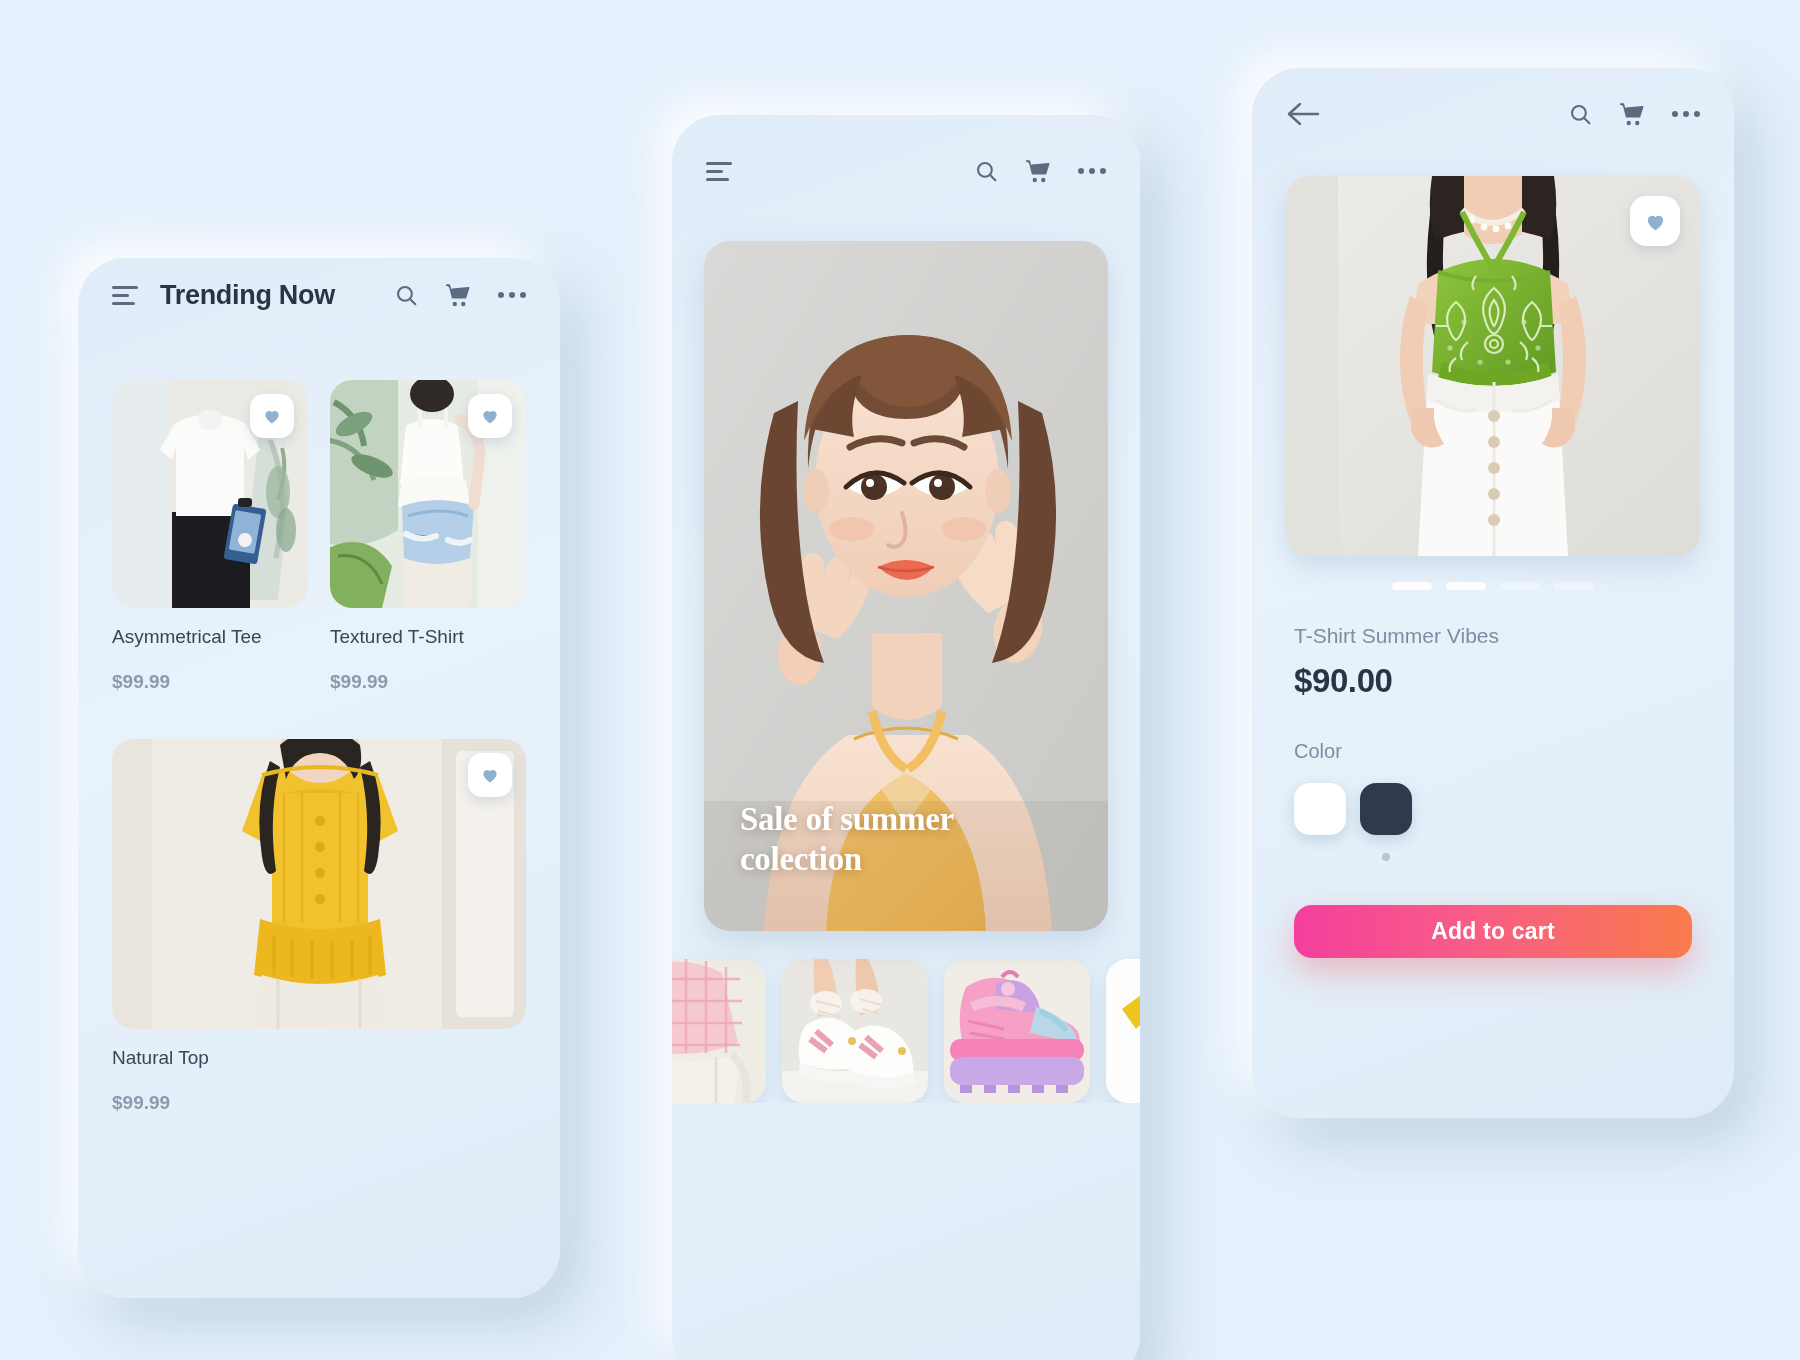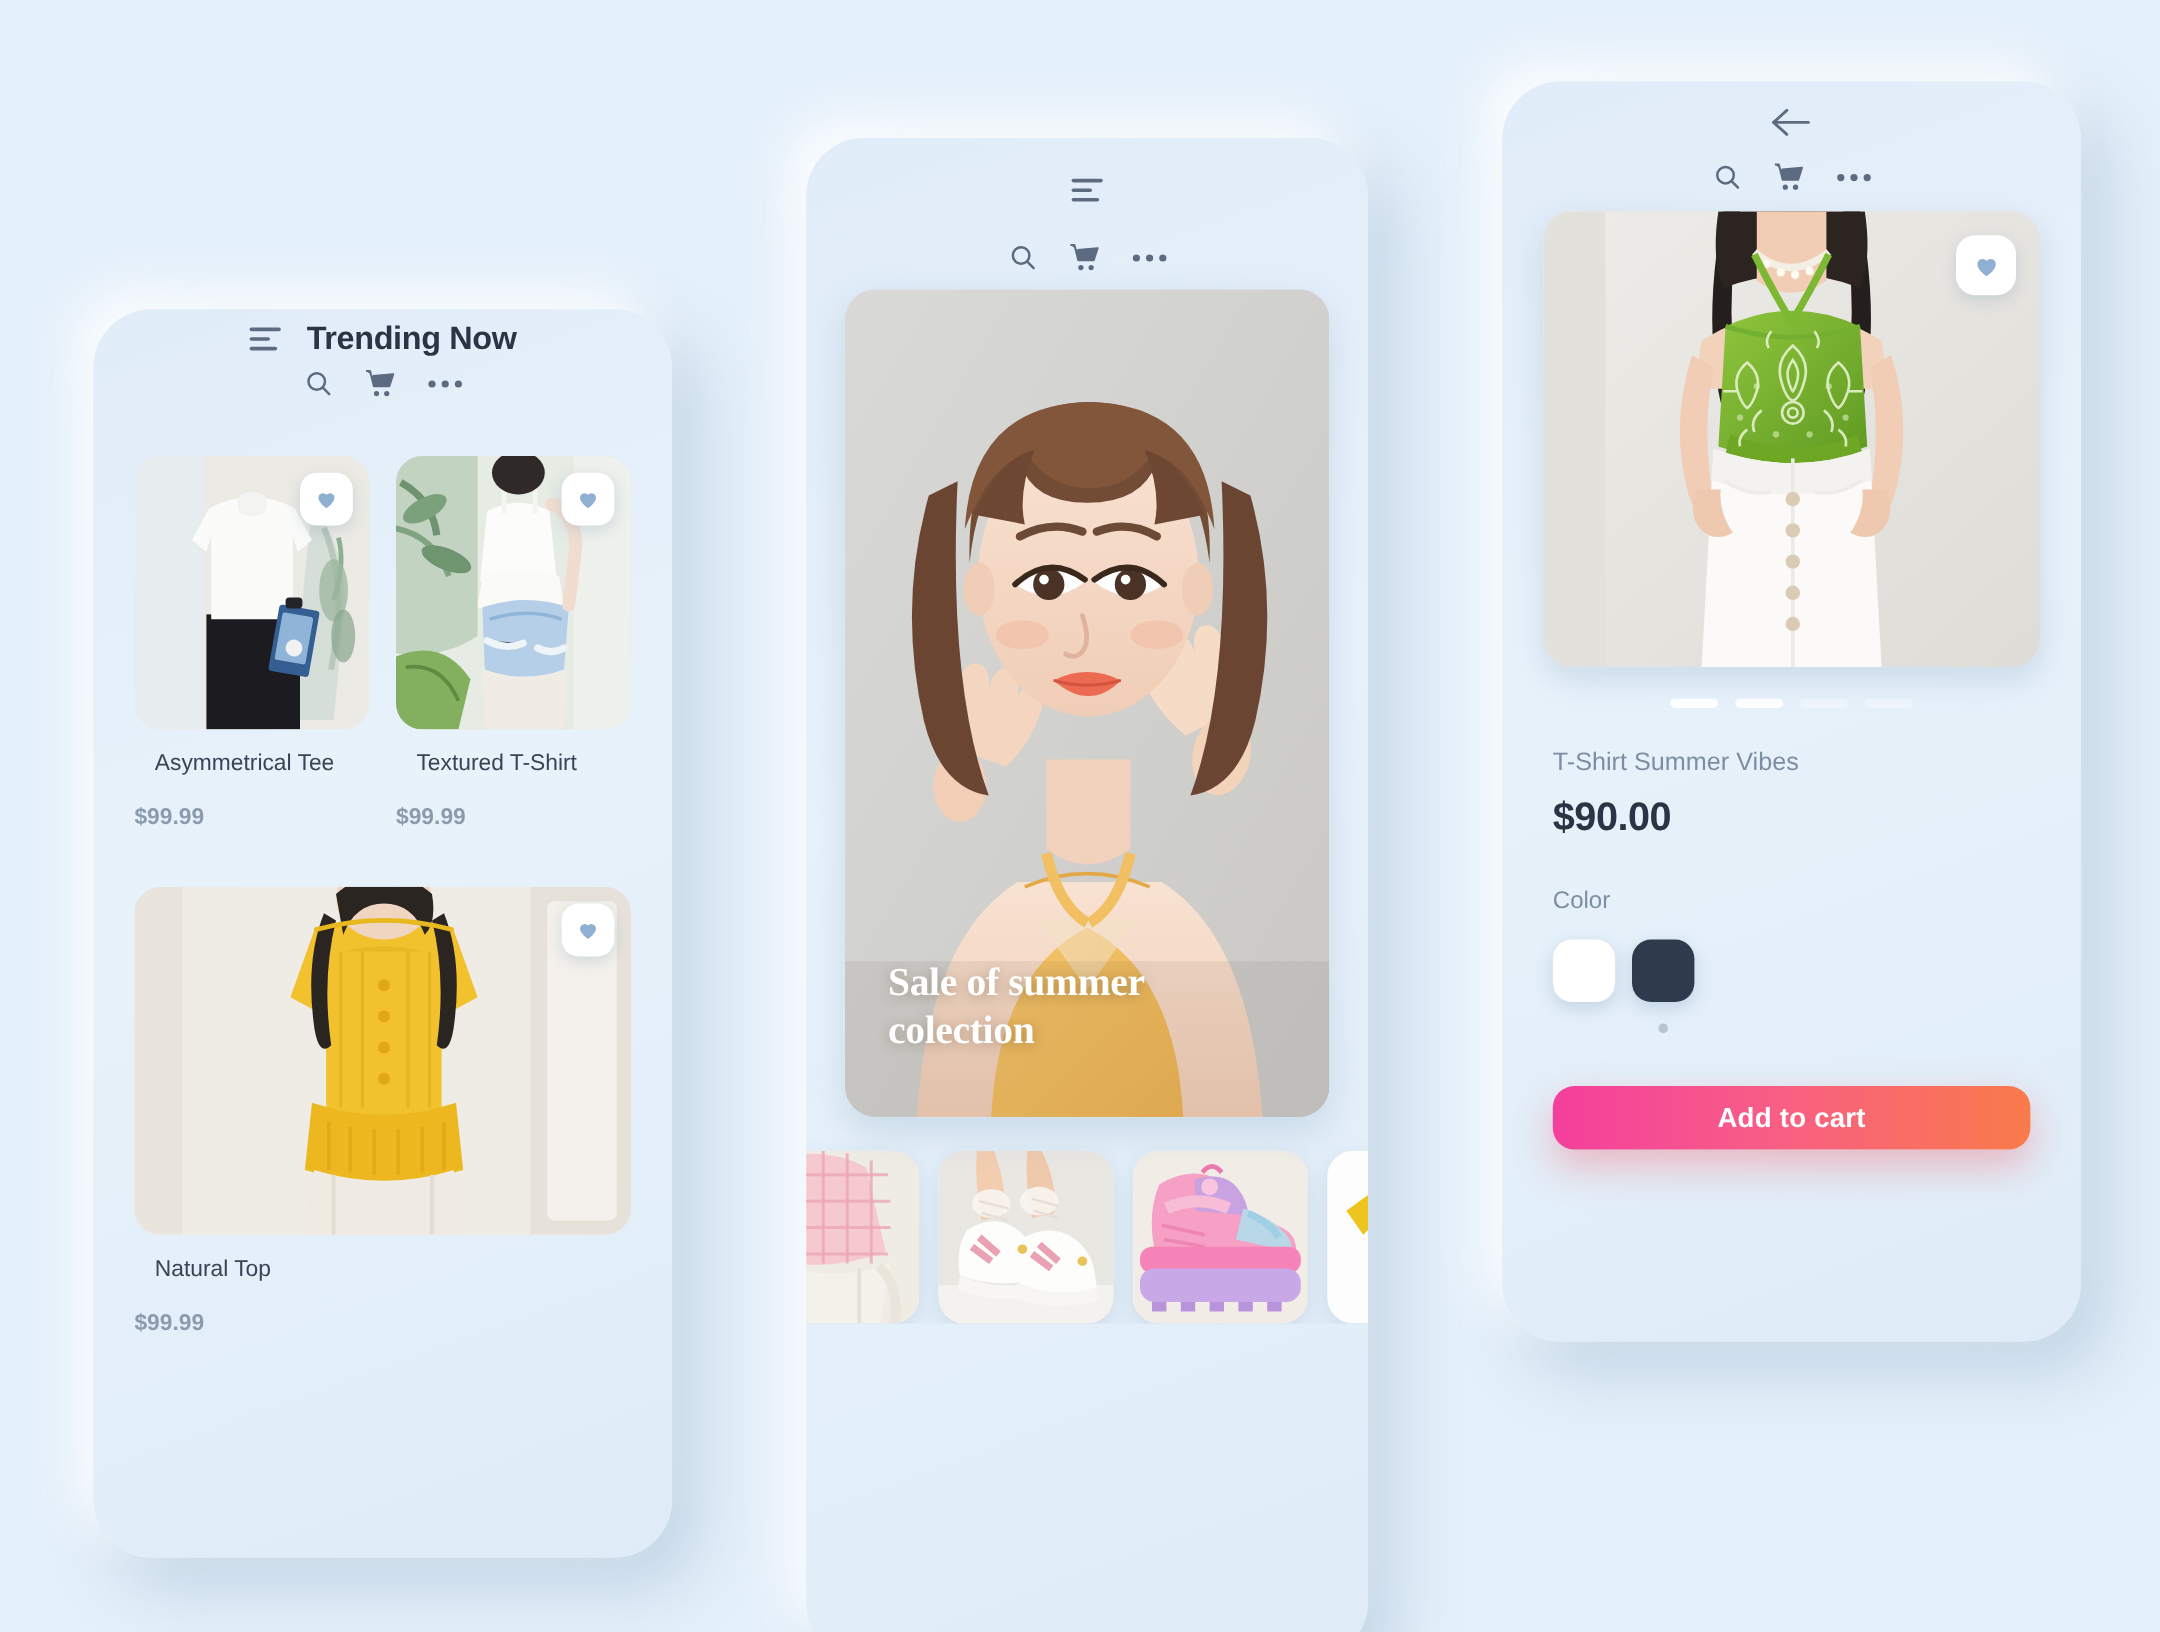--- a/index.html
+++ b/index.html
@@ -33,21 +33,20 @@
   #phone-1 { left: 78px;  top: 258px; width: 482px; height: 1040px; }
   #phone-2 { left: 672px; top: 115px; width: 468px; height: 1268px; font-family: Liberation Serif, serif; }
   #phone-3 { left: 1252px;top: 68px;  width: 482px; height: 1050px; }
 
   
   .topnav {
     display: flex;
     align-items: center;
     padding: 0 34px;
     height: 74px;
-    flex-direction: column;
   }
   .nav-left { display: flex; align-items: center; gap: 22px; flex: 1; min-width: 0; }
   .nav-right { display: flex; align-items: center; gap: 26px; }
 
   .icon-btn {
     display: flex;
     align-items: center;
     justify-content: center;
     cursor: pointer;
     flex: none;
@@ -135,21 +134,20 @@
   }
   .heart svg { width: 20px; height: 20px; fill: #90b0d2; }
 
   .p-name {
     font-size: 19px;
     color: #3a4456;
     margin-top: 18px;
     white-space: nowrap;
     overflow: hidden;
     text-overflow: ellipsis;
-    margin-left: 17px;
   }
   .p-price {
     font-size: 19px;
     color: #8b9bae;
     margin-top: 23px;
     font-weight: bold;
   }
 
   .wide-card { padding: 46px 34px 0 34px; }
   .wide-card .thumb { height: 290px; }

